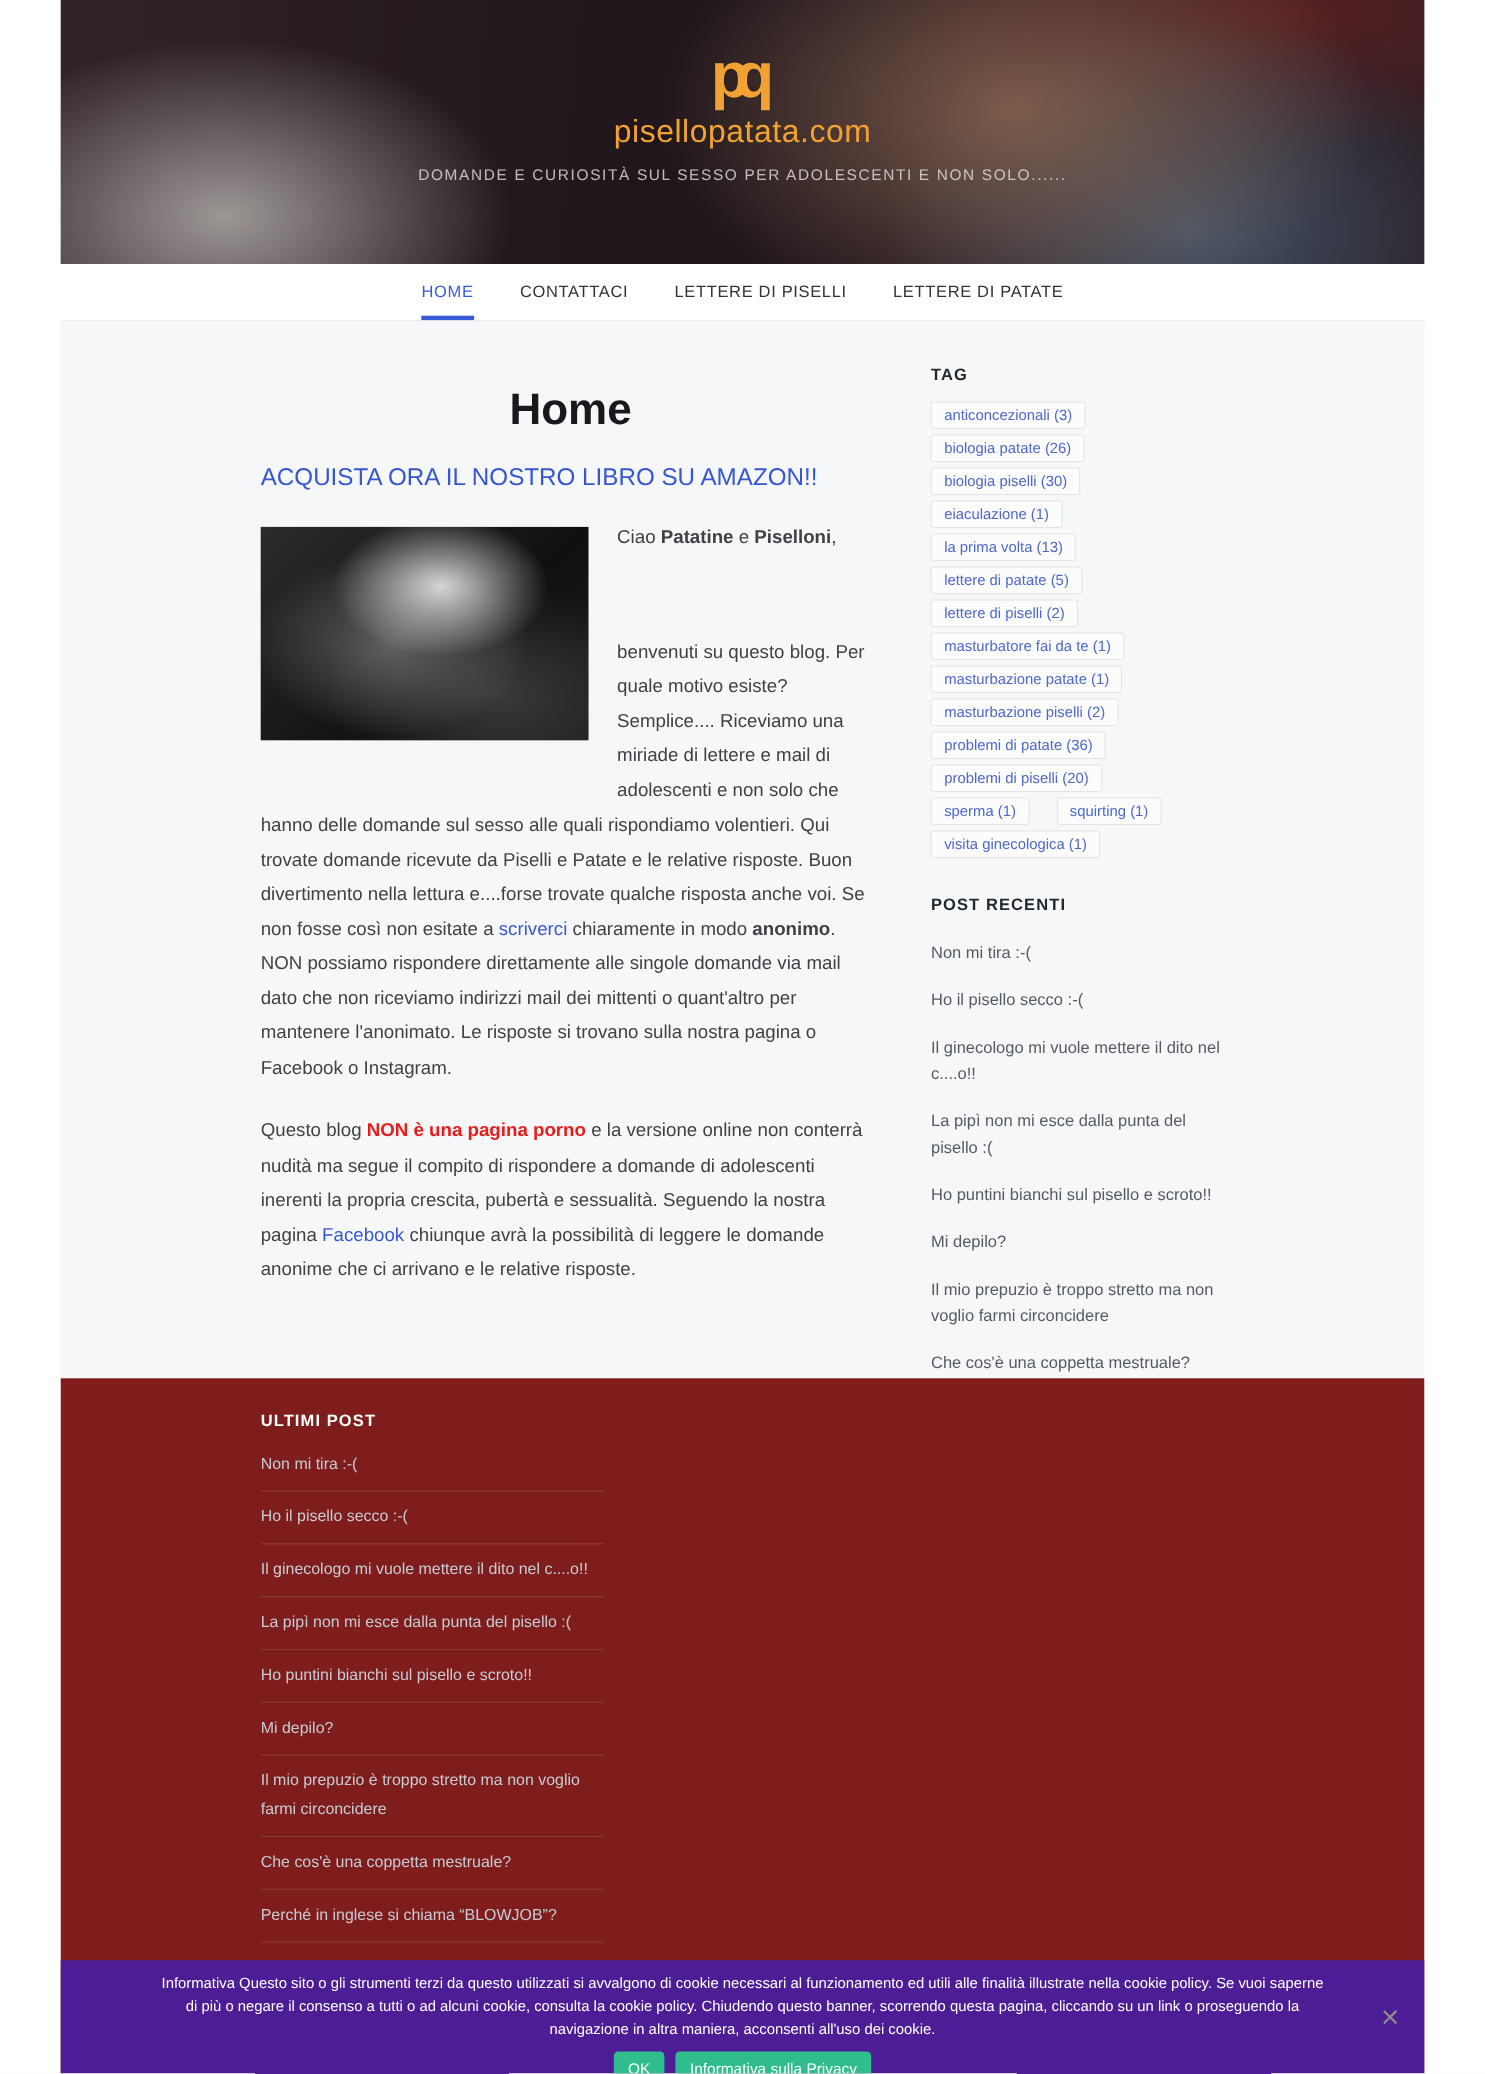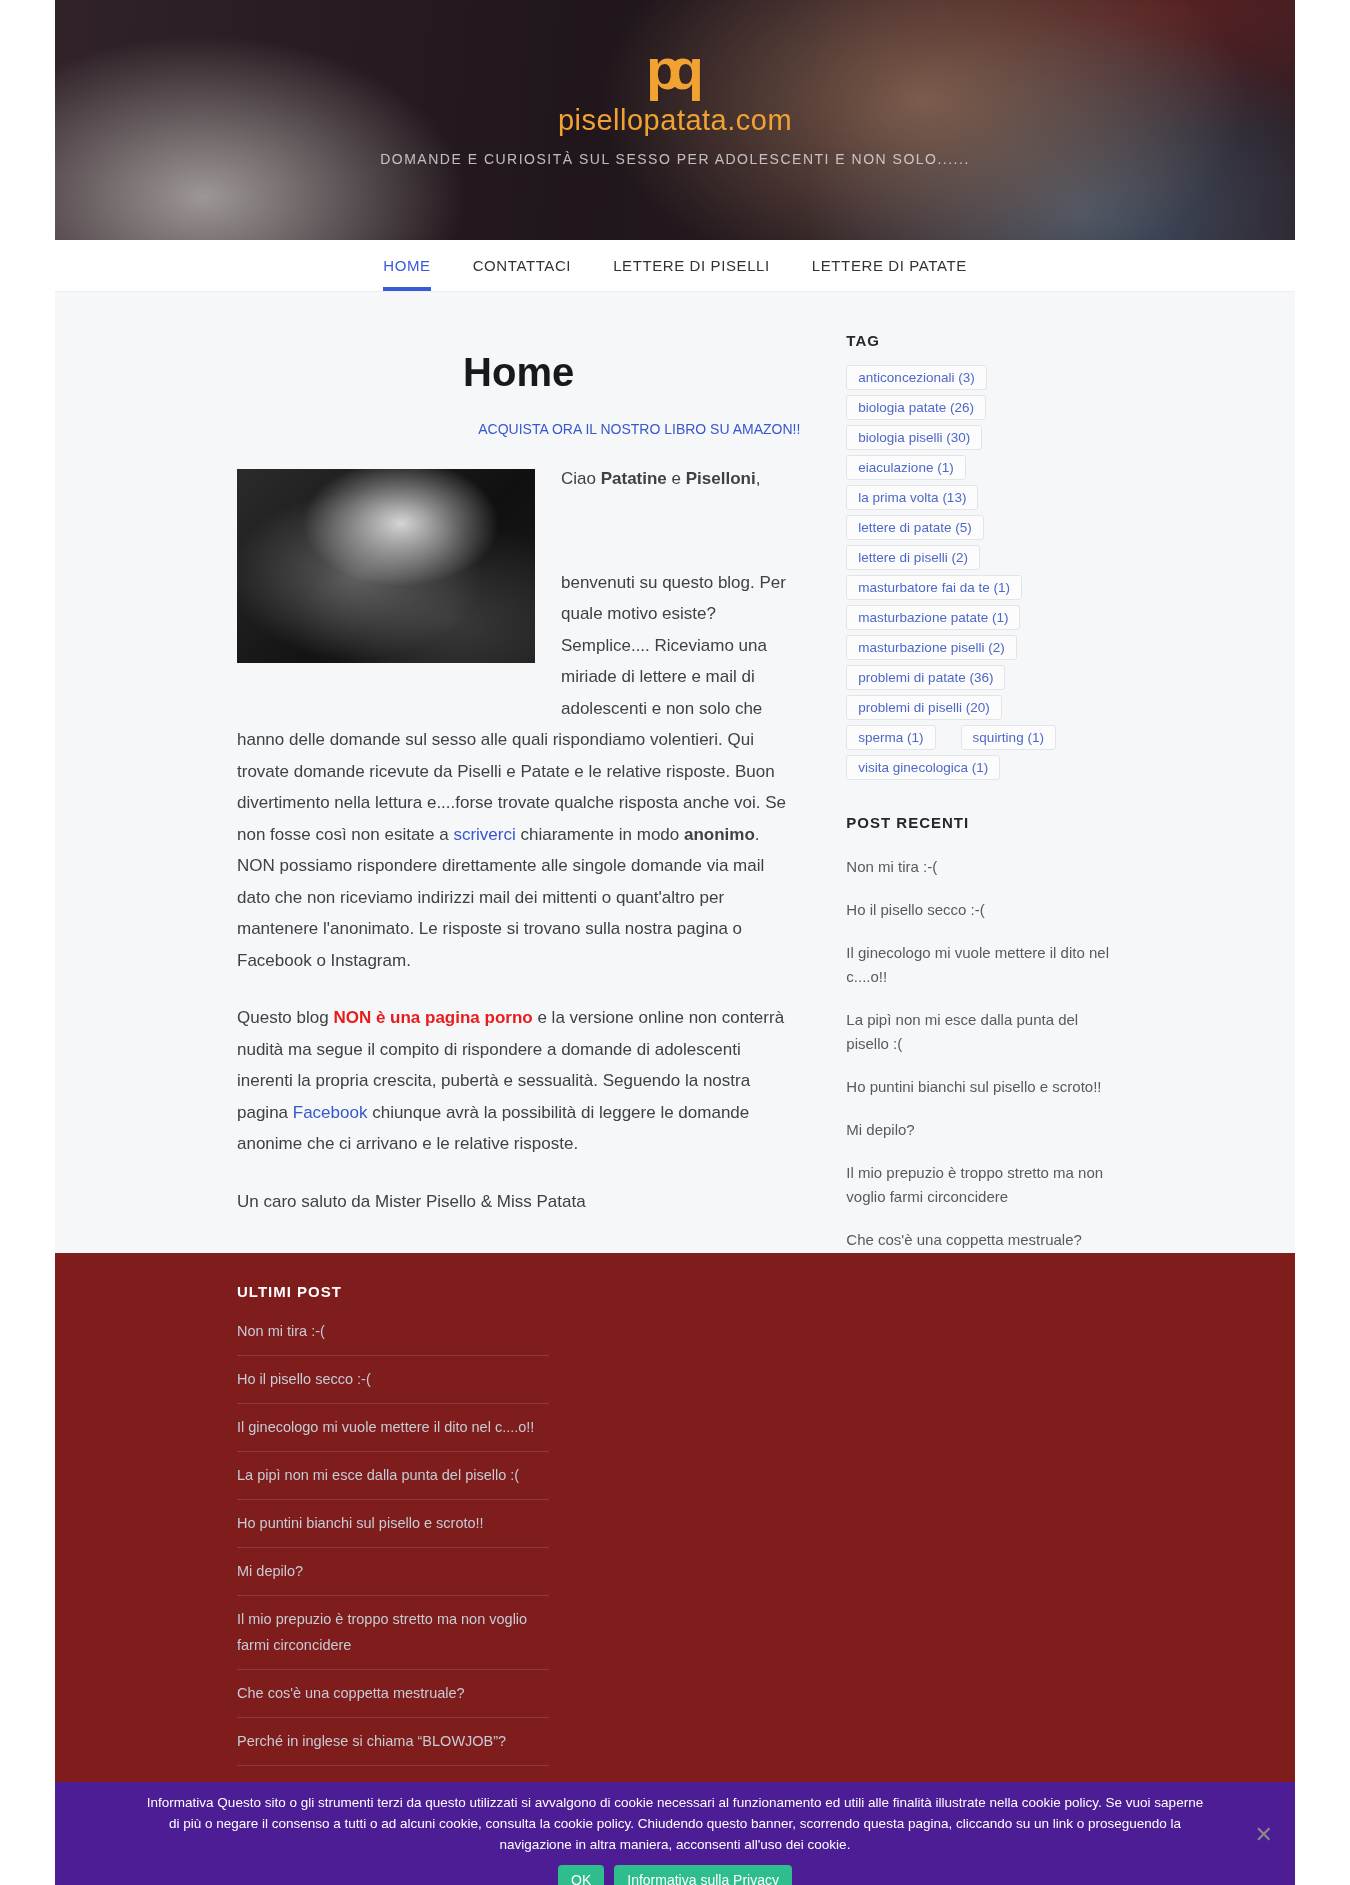--- a/index.html
+++ b/index.html
@@ -24,21 +24,21 @@
 
   
   .nav { height:52px; background:#ffffff; border-bottom:1px solid #ededee; display:flex; justify-content:center; align-items:stretch; gap:42px; }
   .nav-item { display:flex; align-items:center; font-size:15px; letter-spacing:0.6px; color:#2f3337; cursor:pointer; border-bottom:4px solid transparent; padding-top:4px; text-decoration:none; }
   .nav-item.active { color:#3a5bd9; border-bottom-color:#3a5bd9; }
 
   
   .content { display:flex; height:961px; overflow:hidden; padding:0 182px; background:#f6f7f8; }
   .main { width:638px; margin-right:46px; }
   .page-title { margin-top:58px; font-size:40px; font-weight:bold; color:#17191c; text-align:center; }
-  .amazon-link { display:block; margin-top:26px; font-size:14px; color:#3757cf; text-decoration:none; cursor:pointer;text-align:right; }
+  .amazon-link { display:block; margin-top:26px; font-size:22px; color:#3757cf; text-decoration:none; cursor:pointer; }
   .article { margin-top:26px; font-size:17px; line-height:31.5px; color:#3f4145; }
   .photo { float:left; width:298px; height:194px; margin:6px 26px 30px 0;
     background:
       radial-gradient(140px 90px at 55% 28%, rgba(232,232,232,0.9), rgba(232,232,232,0) 70%),
       radial-gradient(180px 120px at 40% 55%, rgba(150,150,150,0.55), rgba(150,150,150,0) 70%),
       radial-gradient(220px 140px at 72% 78%, rgba(95,95,95,0.5), rgba(95,95,95,0) 70%),
       linear-gradient(135deg, #2b2b2b, #101010 60%, #1b1b1b);
   }
   .greeting { margin-bottom:72px; }
   .para { margin-bottom:26px; }
@@ -90,21 +90,20 @@
 
   <div class="content">
     <main class="main">
       <h1 class="page-title">Home</h1>
       <a class="amazon-link">ACQUISTA ORA IL NOSTRO LIBRO SU AMAZON!!</a>
       <div class="article">
         <div class="photo"></div>
         <p class="greeting"><span>Ciao </span><strong>Patatine</strong><span> e </span><strong>Piselloni</strong><span>,</span></p>
         <p class="para"><span>benvenuti su questo blog. Per quale motivo esiste? Semplice.... Riceviamo una miriade di lettere e mail di adolescenti e non solo che hanno delle domande sul sesso alle quali rispondiamo volentieri. Qui trovate domande ricevute da Piselli e Patate e le relative risposte. Buon divertimento nella lettura e....forse trovate qualche risposta anche voi. Se non fosse così non esitate a </span><a class="inline-link">scriverci</a><span> chiaramente in modo </span><strong>anonimo</strong><span>. NON possiamo rispondere direttamente alle singole domande via mail dato che non riceviamo  indirizzi mail dei mittenti o quant'altro per mantenere l'anonimato. Le risposte si trovano sulla nostra pagina o Facebook o Instagram.</span></p>
         <p class="para"><span>Questo blog </span><strong class="red">NON è una pagina porno</strong><span> e la versione online non conterrà nudità ma segue il compito di rispondere a domande di adolescenti inerenti la propria crescita, pubertà e sessualità. Seguendo la nostra pagina </span><a class="inline-link">Facebook</a><span> chiunque avrà la possibilità di leggere le domande anonime che ci arrivano e le relative risposte.</span></p>
-        <p class="para">Un caro saluto da Mister Pisello &amp; Miss Patata</p>
       </div>
     </main>
 
     <aside class="sidebar">
       <h4 class="side-heading">TAG</h4>
       <div class="tags">
         <a class="tag">anticoncezionali (3)</a>
         <a class="tag">biologia patate (26)</a>
         <a class="tag">biologia piselli (30)</a>
         <a class="tag">eiaculazione (1)</a>

